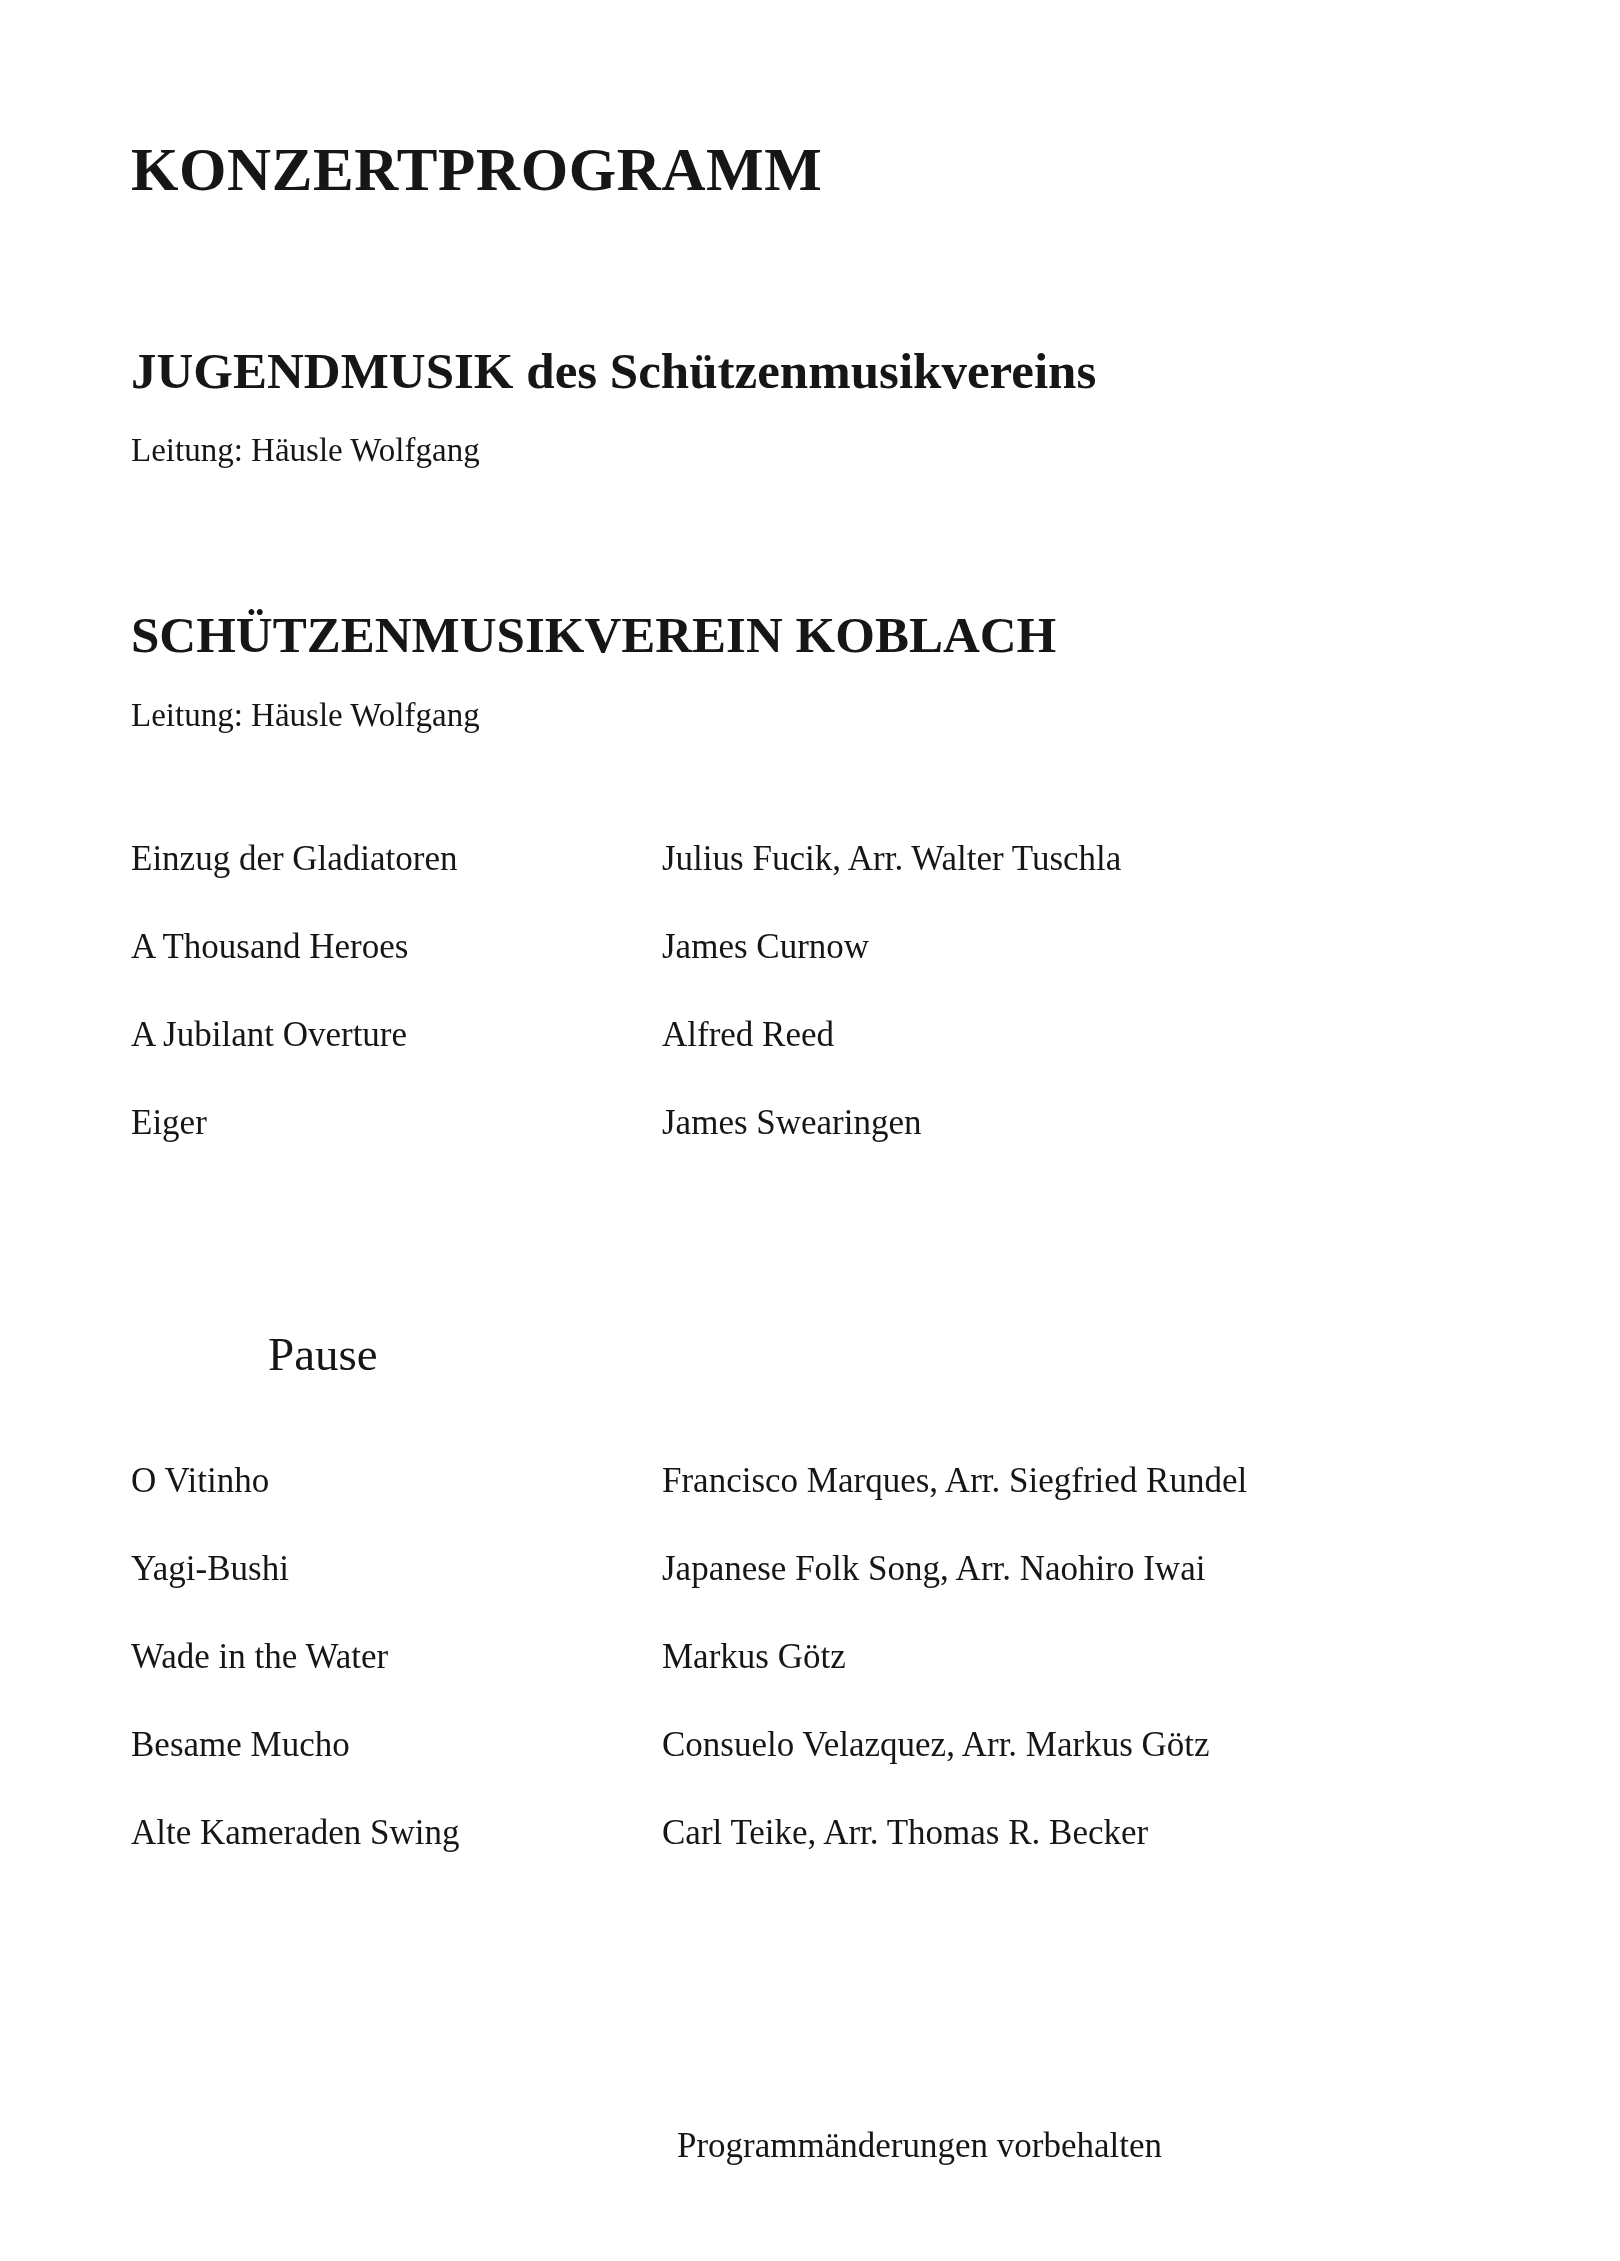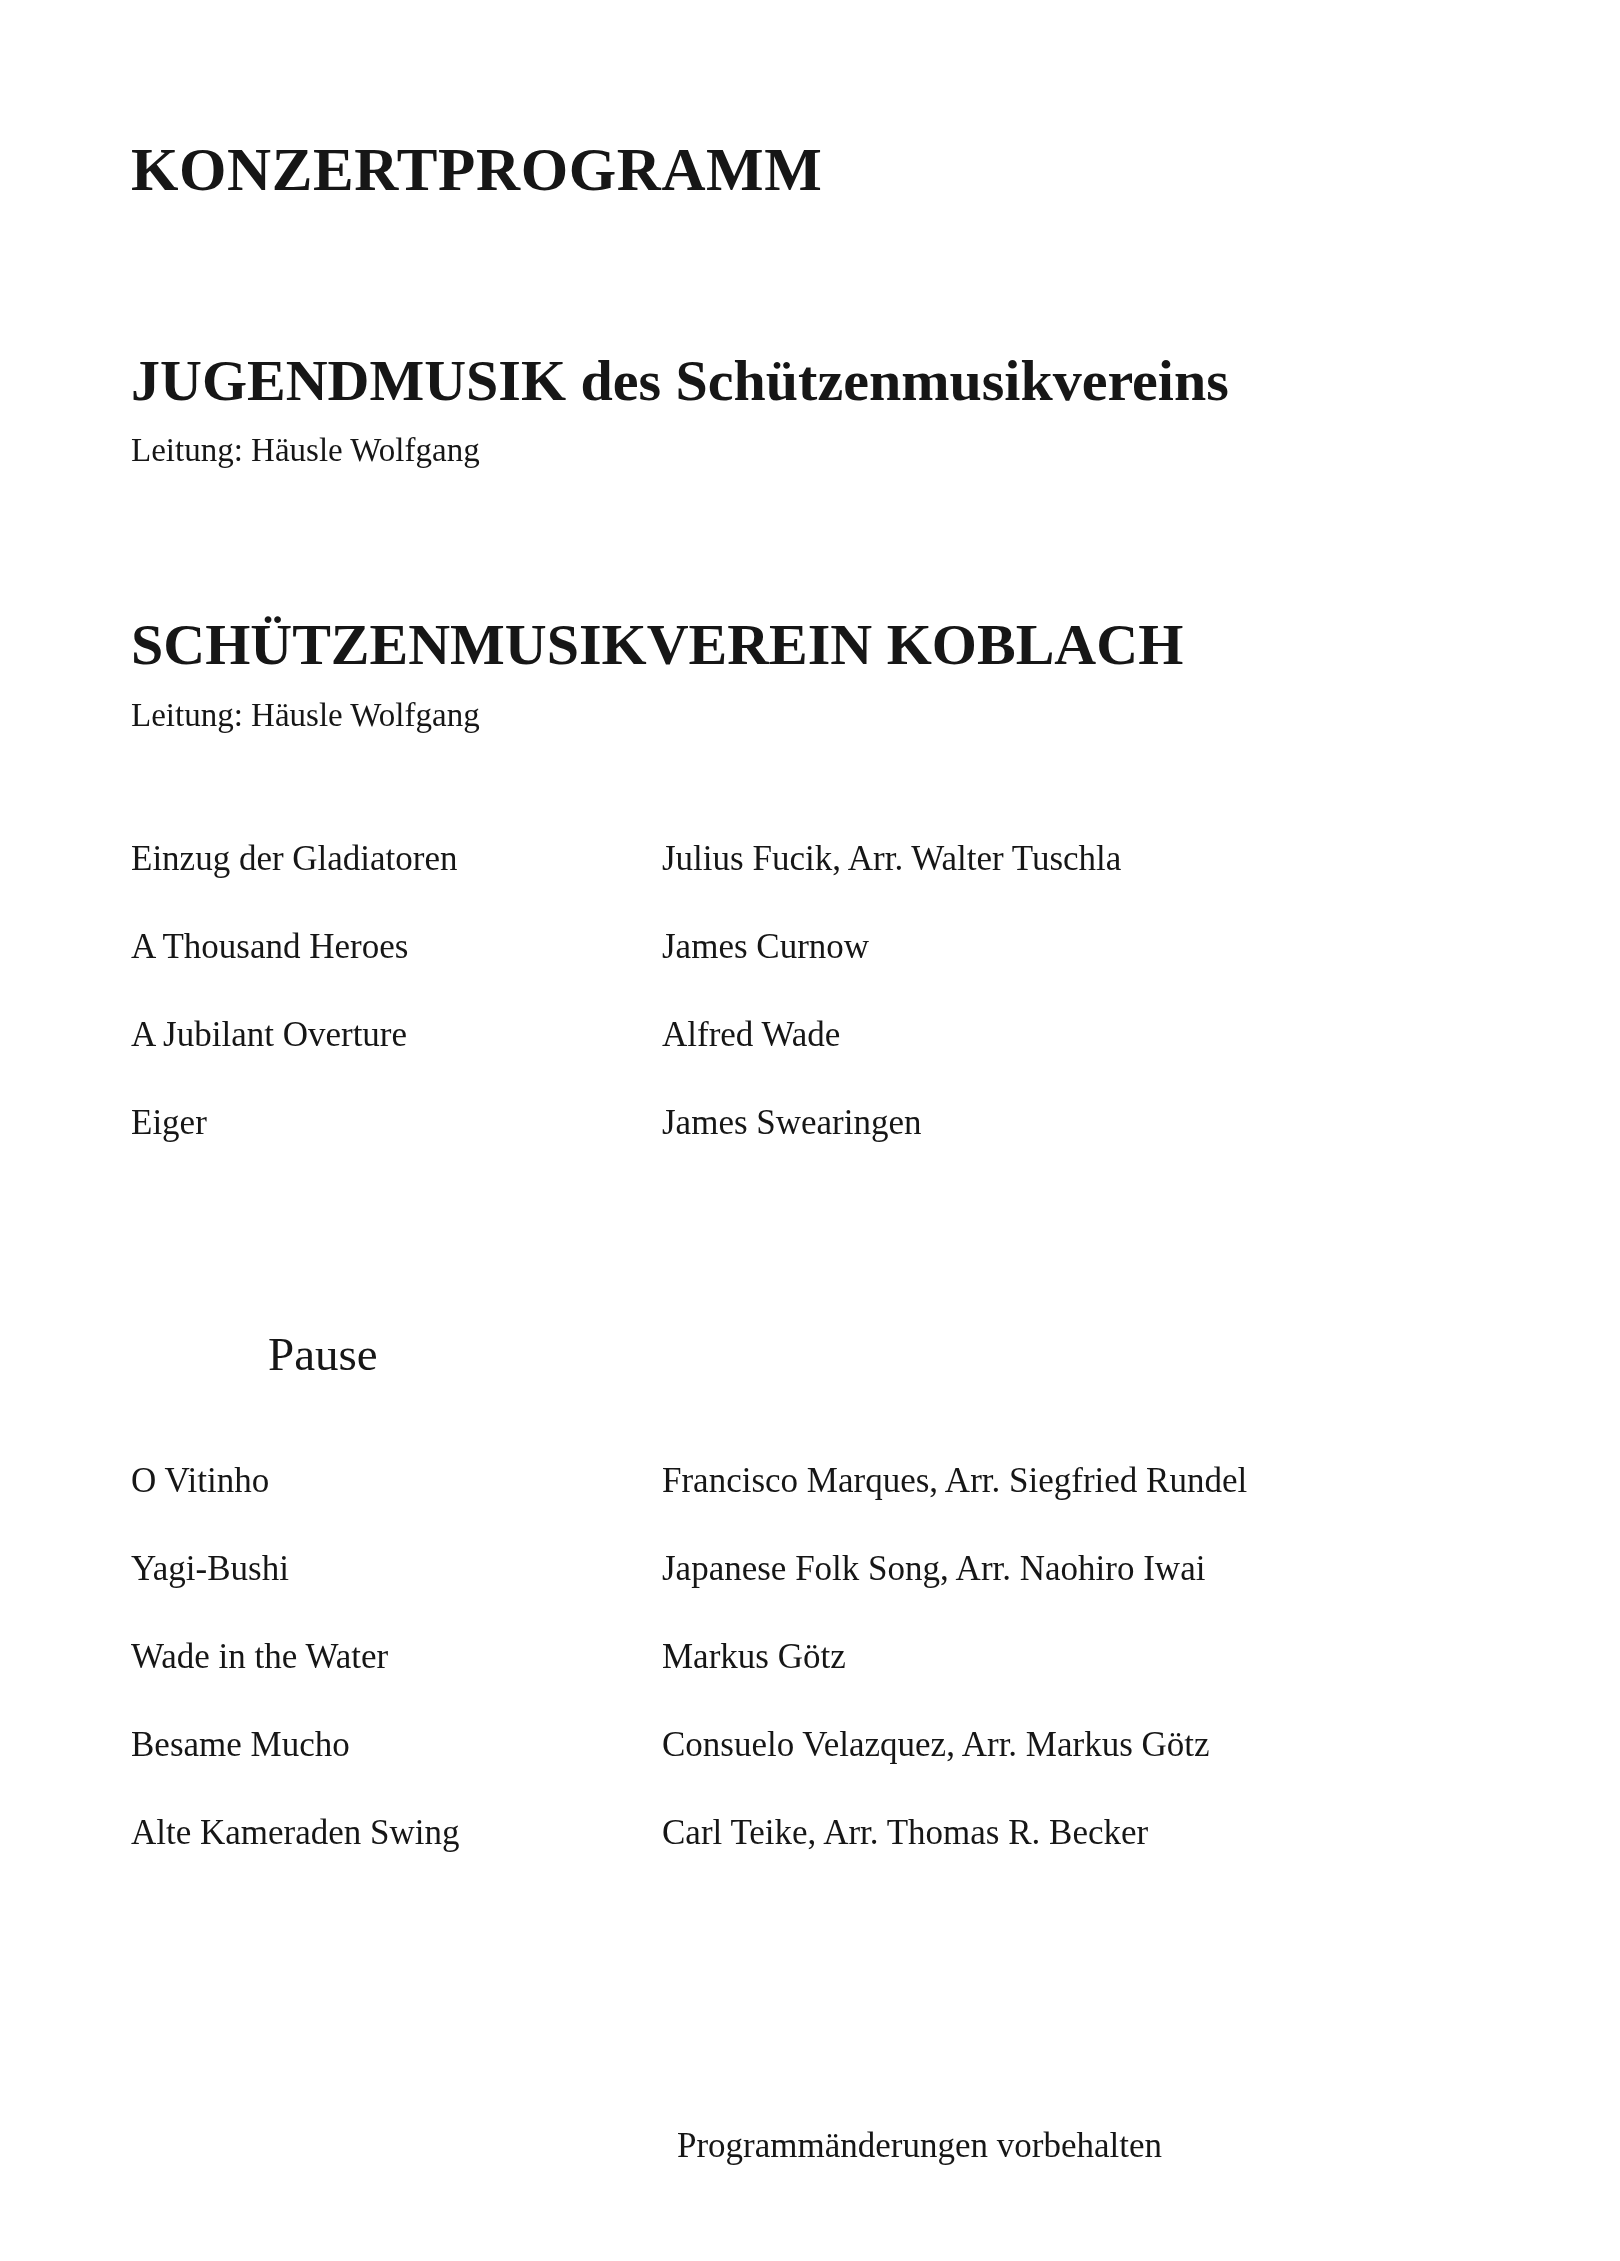--- a/index.html
+++ b/index.html
@@ -22,21 +22,21 @@
     left: 131px;
     font-size: 61px;
     font-weight: 700;
     letter-spacing: 0.6px;
     line-height: 1.15;
     white-space: nowrap;
   }
   .section-heading {
     position: absolute;
     left: 131px;
-    font-size: 58px;
+    font-size: 51px;
     font-weight: 700;
     line-height: 1.15;
     white-space: nowrap;
   }
   .heading-1 { top: 300px; }
   .heading-2 { top: 564px; }
   .leader-line {
     position: absolute;
     left: 131px;
     font-size: 33px;
@@ -106,21 +106,21 @@
     <div class="prow">
       <span class="ptitle">Einzug der Gladiatoren</span>
       <span class="pcomposer">Julius Fucik, Arr. Walter Tuschla</span>
     </div>
     <div class="prow">
       <span class="ptitle">A Thousand Heroes</span>
       <span class="pcomposer">James Curnow</span>
     </div>
     <div class="prow">
       <span class="ptitle">A Jubilant Overture</span>
-      <span class="pcomposer">Alfred Wade</span>
+      <span class="pcomposer">Alfred Reed</span>
     </div>
     <div class="prow">
       <span class="ptitle">Eiger</span>
       <span class="pcomposer">James Swearingen</span>
     </div>
   </div>
 
   <p class="pause-label">Pause</p>
 
   <div class="program-list program-list-2">

